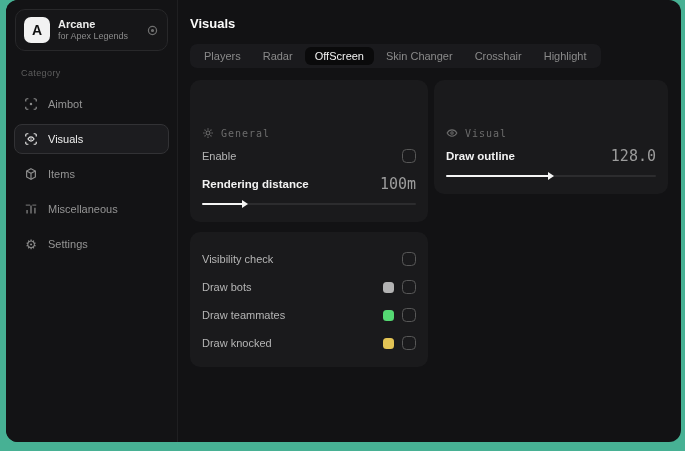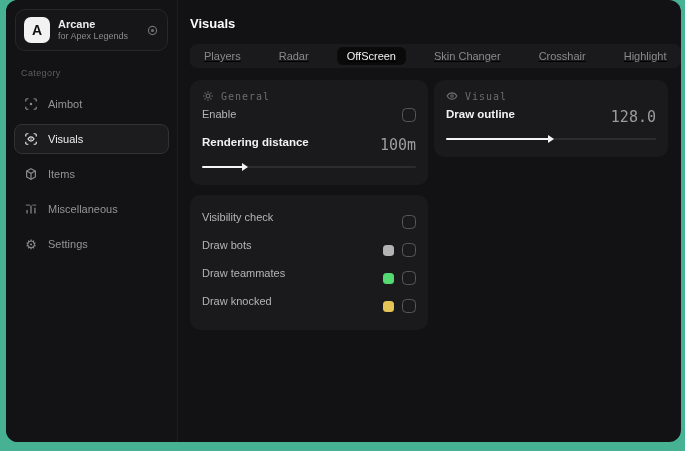--- a/index.html
+++ b/index.html
@@ -52,42 +52,42 @@
   .footer-card {
     margin:0 9px 9px 9px; padding:8px 10px; border:1px solid #28282a;
     border-radius:9px; background:#141416;
   }
   .foot-line1 { font-family:"DejaVu Sans Mono", monospace; font-size:9px; color:#6e6e6e; margin-bottom:4px; letter-spacing:.3px; }
   .foot-line2 { font-size:9.5px; color:#bfbfbf; }
   
   .main { flex:1; padding:16px 14px 0 12px; overflow:hidden; }
   .page-title { font-size:13px; font-weight:bold; color:#fafafa; margin-bottom:13px; }
   .tabstrip {
-    display:inline-flex; align-items:center; gap:18px;
-    background:#1a1a1d; border-radius:7px; padding:3px 4px;text-decoration:underline;
+    display:inline-flex; align-items:center; gap:2px;
+    background:#1a1a1d; border-radius:7px; padding:3px 4px;
   }
   .tab {
     padding:3px 10px; font-size:11px; color:#8a8a8a; border-radius:6px;
     white-space:nowrap; cursor:default;
   }
   .tab.active { background:#0a0a0b; color:#f2f2f2; }
   .content { display:flex; gap:6px; margin-top:12px; align-items:flex-start; }
   .col-l { width:238px; flex:0 0 238px; }
   .col-r { width:234px; flex:0 0 234px; }
   .panel {
     background:#1a1a1c; border-radius:10px; padding:10px 12px 13px 12px;
     margin-bottom:10px;
   }
   .panel-head {
     display:flex; align-items:center; gap:7px; color:#6c6c6c;
     font-family:"DejaVu Sans Mono", monospace; font-size:10px;
-    letter-spacing:1px; margin-bottom:4px;
+    letter-spacing:1px; margin-bottom:4px;margin-top:37px;
   }
   .row {
-    display:flex; justify-content:space-between;
+    display:flex; align-items:center; justify-content:space-between;
     min-height:22px; margin-top:6px;gap:36px;
   }
   .lbl  { font-size:11px; color:#b5b5b5; }
   .lblb { font-size:11.5px; font-weight:bold; color:#f2f2f2; }
   .val  { font-family:"DejaVu Sans Mono", monospace; font-size:15px; color:#9c9c9c; }
   .ctrl { display:flex; align-items:center; gap:8px; }
   .checkbox {
     width:14px; height:14px; border:1.5px solid #575757; border-radius:4.5px;
     background:transparent;
   }

